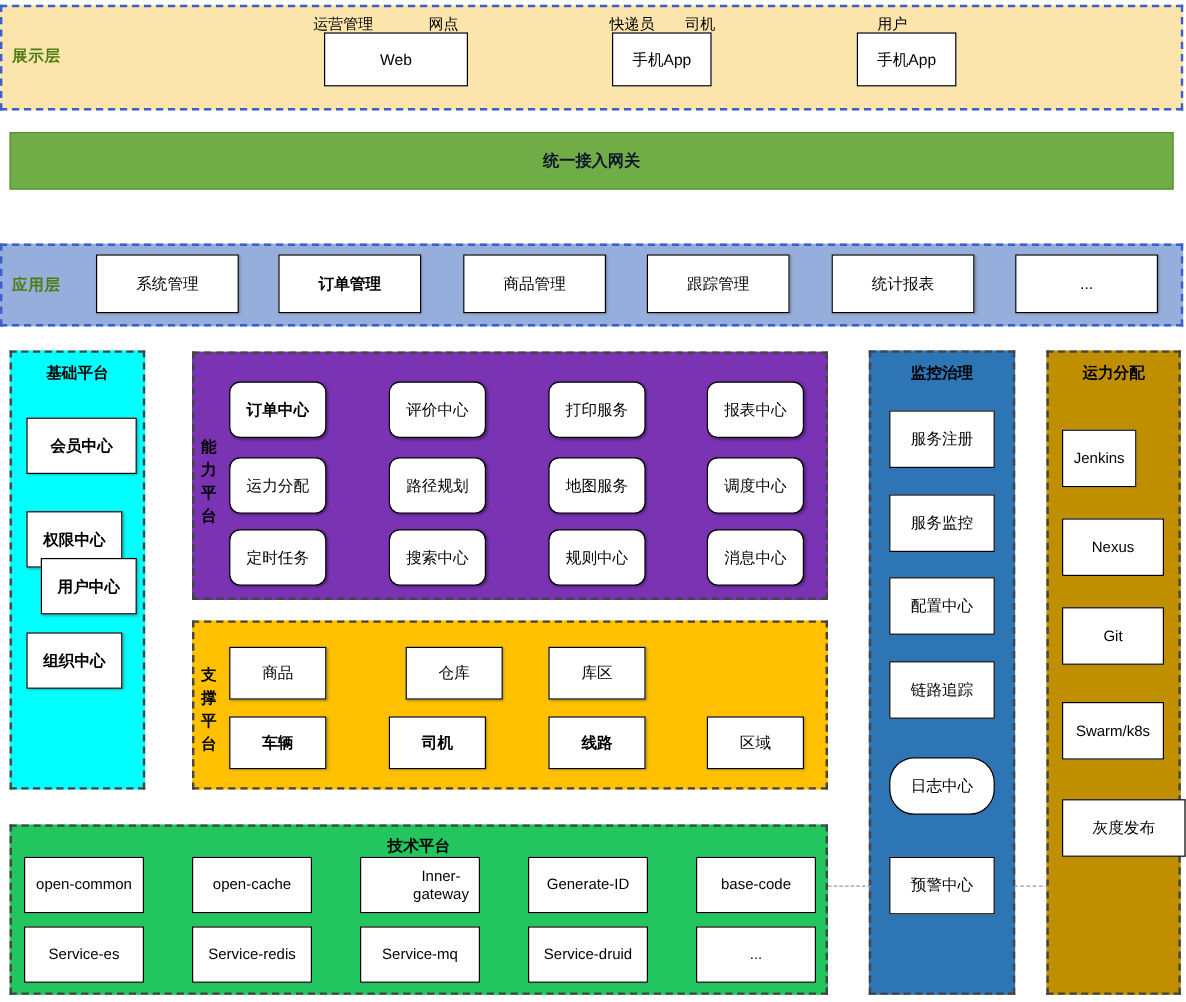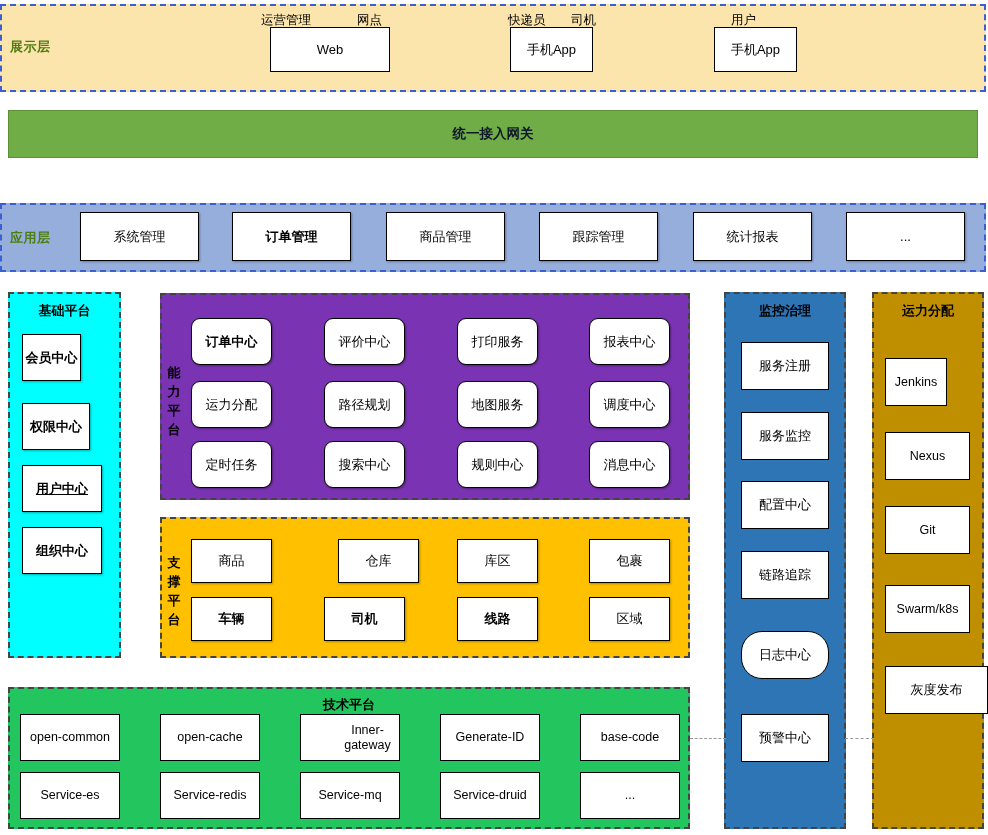--- a/index.html
+++ b/index.html
@@ -114,23 +114,23 @@
   <div class="node shadow" style="left:80px; top:212px; width:119px; height:49px;">系统管理</div>
   <div class="node shadow bold" style="left:232px; top:212px; width:119px; height:49px;">订单管理</div>
   <div class="node shadow" style="left:386px; top:212px; width:119px; height:49px;">商品管理</div>
   <div class="node shadow" style="left:539px; top:212px; width:119px; height:49px;">跟踪管理</div>
   <div class="node shadow" style="left:693px; top:212px; width:119px; height:49px;">统计报表</div>
   <div class="node shadow" style="left:846px; top:212px; width:119px; height:49px;">...</div>
 
   <div class="panel abs" style="left:8px; top:292px; width:113px; height:366px; background:#00ffff;">
     <div class="panel-title" style="top:8px; left:0;">基础平台</div>
   </div>
-  <div class="node shadow bold" style="left:22px; top:334px; width:59px; height:47px;text-align:right;">会员中心</div>
-  <div class="node shadow bold" style="left:22px; top:403px; width:68px; height:47px;">权限中心</div>
-  <div class="node shadow bold" style="left:22px; top:465px; width:80px; height:47px;text-decoration:underline;">用户中心</div>
+  <div class="node shadow bold" style="left:22px; top:348px; width:92px; height:47px;text-align:right;">会员中心</div>
+  <div class="node shadow bold" style="left:22px; top:426px; width:80px; height:47px;">权限中心</div>
+  <div class="node shadow bold" style="left:34px; top:465px; width:80px; height:47px;">用户中心</div>
   <div class="node shadow bold" style="left:22px; top:527px; width:80px; height:47px;">组织中心</div>
 
   <div class="panel abs" style="left:160px; top:293px; width:530px; height:207px; background:#7a33b3;">
   </div>
   <div class="cap-label" style="left: 166px; top: 364px; white-space: pre-line;">能
 力
 平
 台</div>
 
   <div class="node rounded bold" style="left:191px; top:318px; width:81px; height:47px;">订单中心</div>
@@ -151,21 +151,20 @@
   <div class="panel abs" style="left:160px; top:517px; width:530px; height:141px; background:#ffc000;">
   </div>
   <div class="cap-label" style="left: 166px; top: 554px; white-space: pre-line;">支
 撑
 平
 台</div>
 
   <div class="node shadow" style="left:191px; top:539px; width:81px; height:44px;">商品</div>
   <div class="node shadow" style="left:324px; top:539px; width:81px; height:44px;margin-left:14px;">仓库</div>
   <div class="node shadow" style="left:457px; top:539px; width:81px; height:44px;">库区</div>
-  <div class="node shadow" style="left:589px; top:539px; width:81px; height:44px;">包裹</div>
 
   <div class="node shadow bold" style="left:191px; top:597px; width:81px; height:44px;">车辆</div>
   <div class="node shadow bold" style="left:324px; top:597px; width:81px; height:44px;">司机</div>
   <div class="node shadow bold" style="left:457px; top:597px; width:81px; height:44px;">线路</div>
   <div class="node shadow" style="left:589px; top:597px; width:81px; height:44px;">区域</div>
 
   <div class="panel abs" style="left:8px; top:687px; width:682px; height:142px; background:#22c55e;">
     <div class="panel-title" style="top:7px; left:0;">技术平台</div>
   </div>
 

